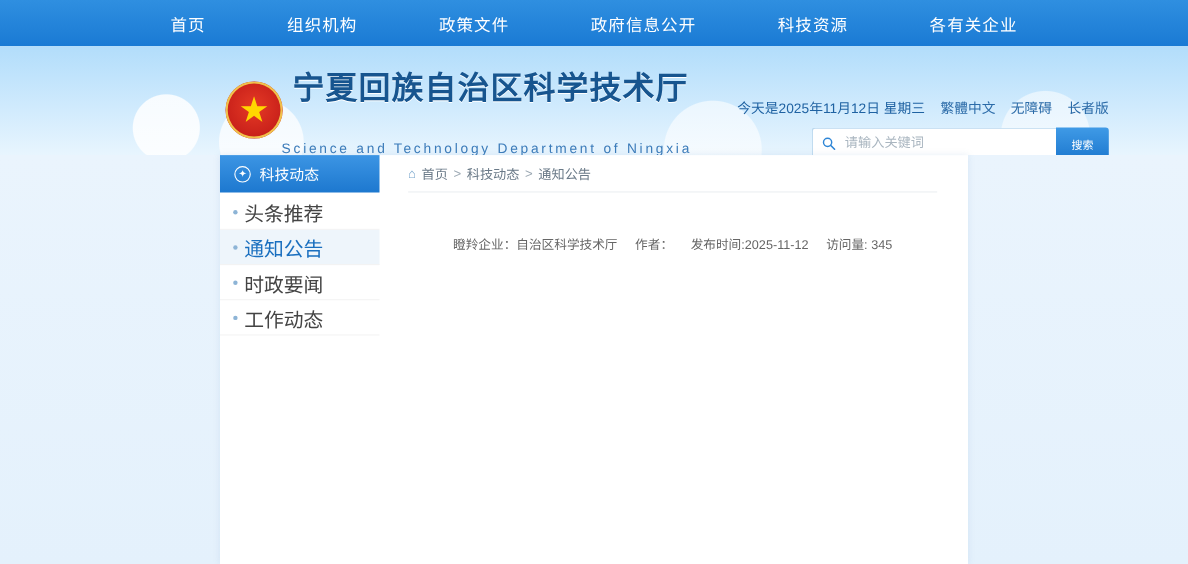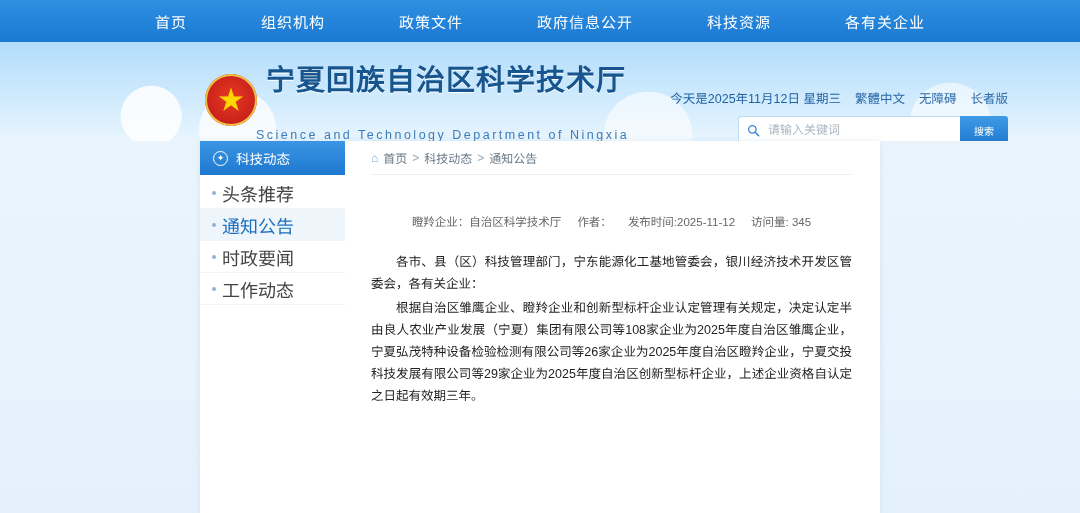--- a/index.html
+++ b/index.html
@@ -337,20 +337,16 @@
       <div class="doc-title">
       </div>
 
       <div class="doc-meta">
         <span>瞪羚企业：自治区科学技术厅</span>
         <span>作者：</span>
         <span>发布时间:2025-11-12</span>
         <span>访问量: 345</span>
       </div>
 
-      <div class="doc-body">
-        <p class="indent">各市、县（区）科技管理部门，宁东能源化工基地管委会，银川经济技术开发区管委会，各有关企业：</p>
-        <p class="indent">根据自治区雏鹰企业、瞪羚企业和创新型标杆企业认定管理有关规定，决定认定半由良人农业产业发展（宁夏）集团有限公司等108家企业为2025年度自治区雏鹰企业，宁夏弘茂特种设备检验检测有限公司等26家企业为2025年度自治区瞪羚企业，宁夏交投科技发展有限公司等29家企业为2025年度自治区创新型标杆企业，上述企业资格自认定之日起有效期三年。</p>
-      </div>
 
     </div>
   </div>
 </div>
 
 </body></html>

